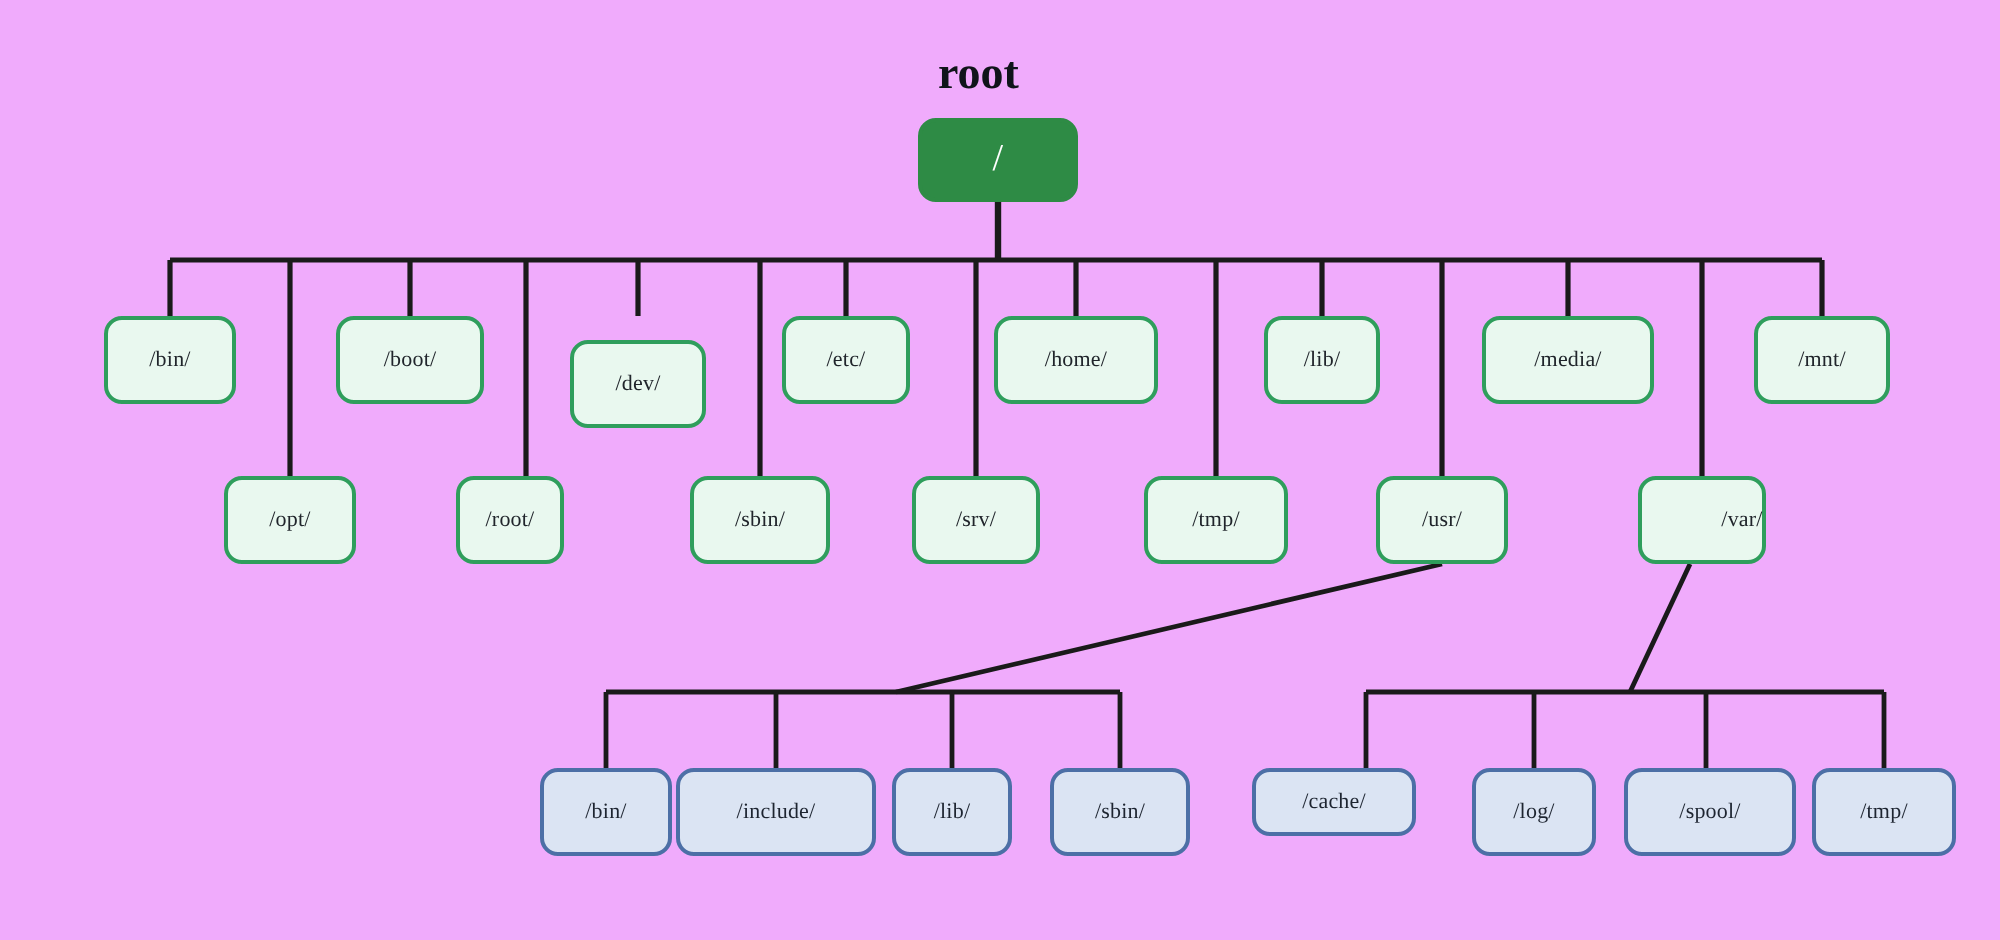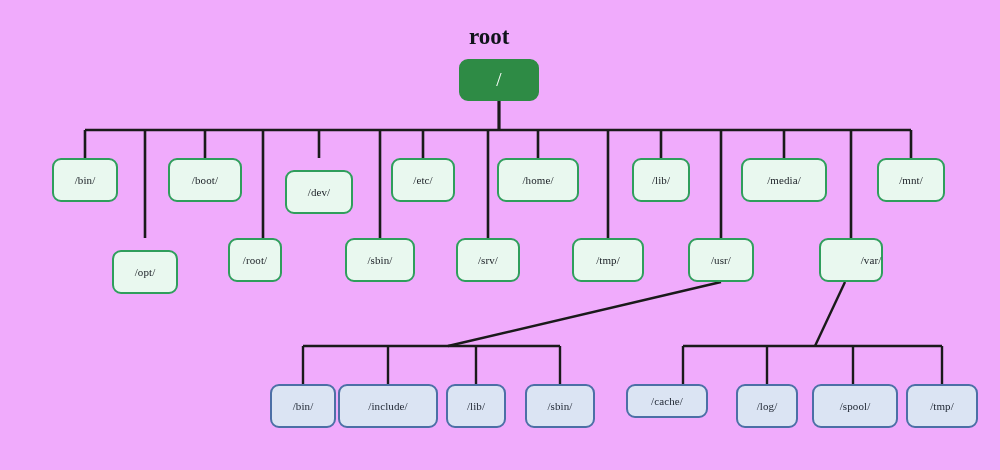--- a/index.html
+++ b/index.html
@@ -104,21 +104,21 @@
       <div class="node green" style="left: 52px; top: 158px; width: 66px; height: 44px;">/bin/</div>
       <div class="node green" style="left: 168px; top: 158px; width: 74px; height: 44px;">/boot/</div>
       <div class="node green" style="left: 285px; top: 158px; width: 68px; height: 44px; margin-top: 12px;">/dev/</div>
       <div class="node green" style="left: 391px; top: 158px; width: 64px; height: 44px; text-align: center;">/etc/</div>
       <div class="node green" style="left: 497px; top: 158px; width: 82px; height: 44px;">/home/</div>
       <div class="node green" style="left: 632px; top: 158px; width: 58px; height: 44px;">/lib/</div>
       <div class="node green" style="left: 741px; top: 158px; width: 86px; height: 44px;">/media/</div>
       <div class="node green" style="left: 877px; top: 158px; width: 68px; height: 44px;">/mnt/</div>
     </div>
   <div id="level1b-nodes">
-      <div class="node green" style="left: 112px; top: 250px; width: 66px; height: 44px;">/opt/</div>
+      <div class="node green" style="left: 112px; top: 238px; width: 66px; height: 44px;">/opt/</div>
       <div class="node green" style="left: 228px; top: 238px; width: 54px; height: 44px;">/root/</div>
       <div class="node green" style="left: 345px; top: 238px; width: 70px; height: 44px;">/sbin/</div>
       <div class="node green" style="left: 456px; top: 238px; width: 64px; height: 44px;">/srv/</div>
       <div class="node green" style="left: 572px; top: 238px; width: 72px; height: 44px;">/tmp/</div>
       <div class="node green" style="left: 688px; top: 238px; width: 66px; height: 44px;">/usr/</div>
       <div class="node green" style="left: 819px; top: 238px; width: 64px; height: 44px; padding-left: 40px;">/var/</div>
     </div>
   <div id="usr-children-nodes">
       <div class="node blue" style="left: 270px; top: 384px; width: 66px; height: 44px;">/bin/</div>
       <div class="node blue" style="left: 338px; top: 384px; width: 100px; height: 44px;">/include/</div>

